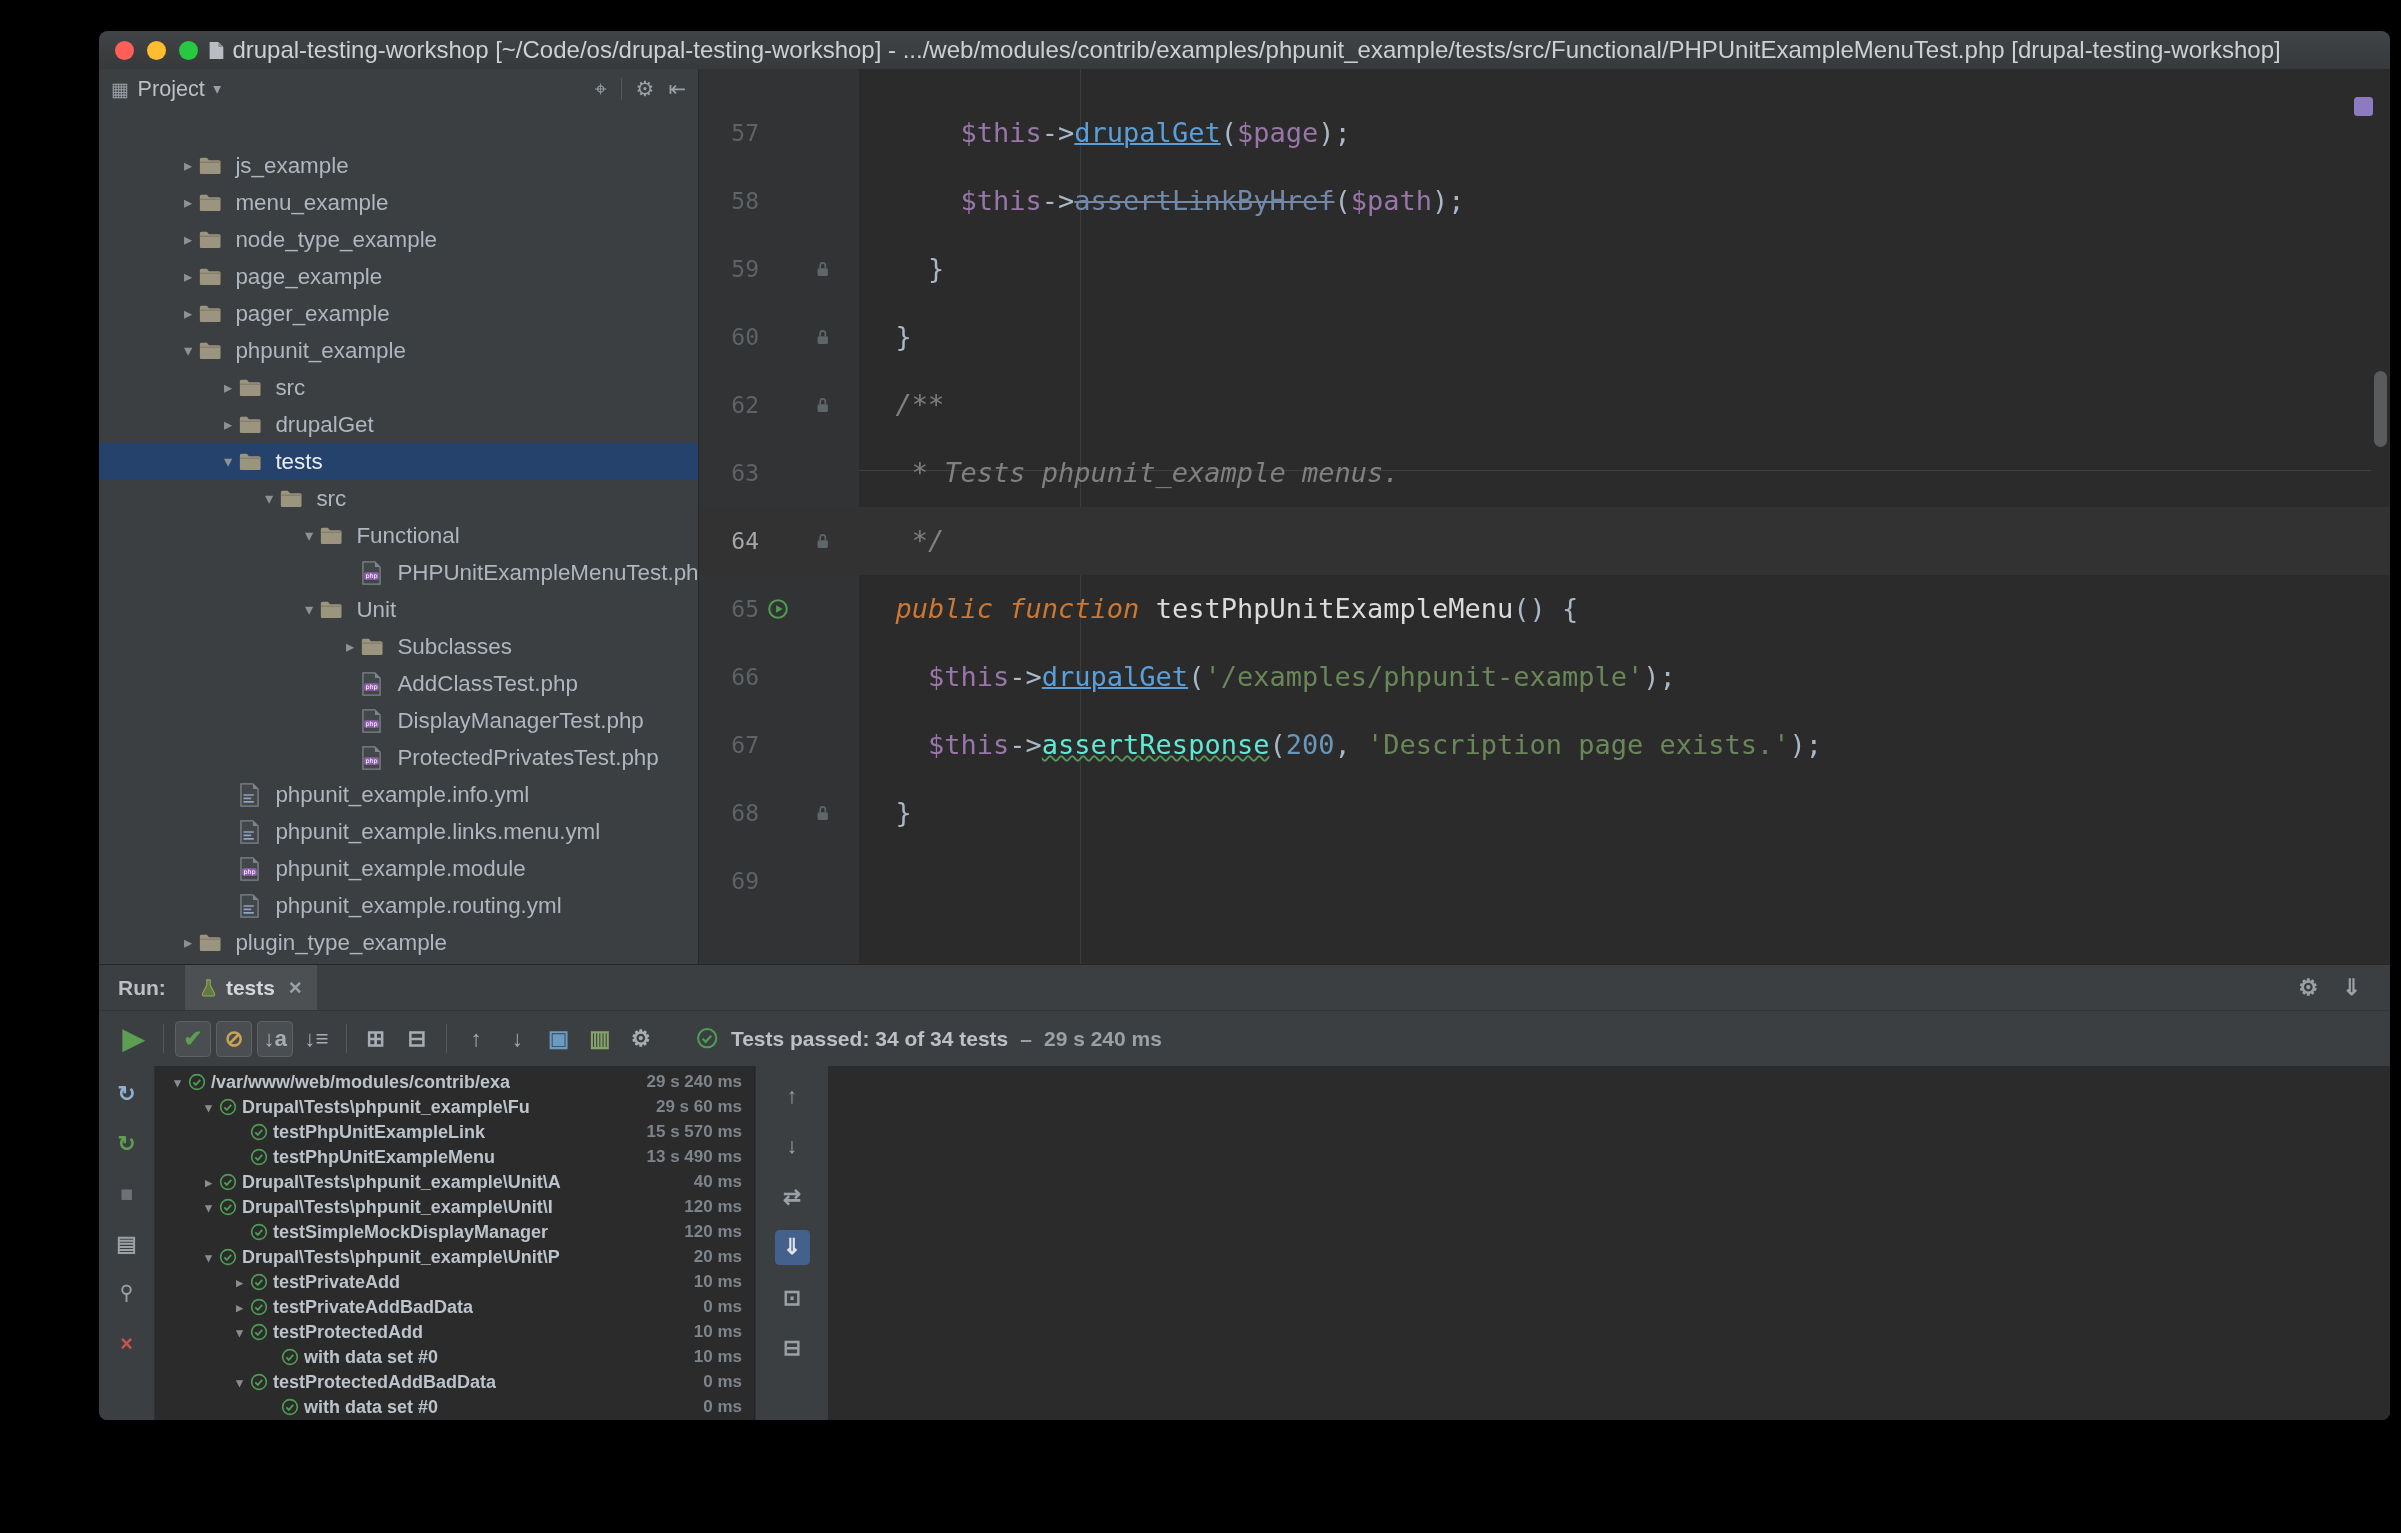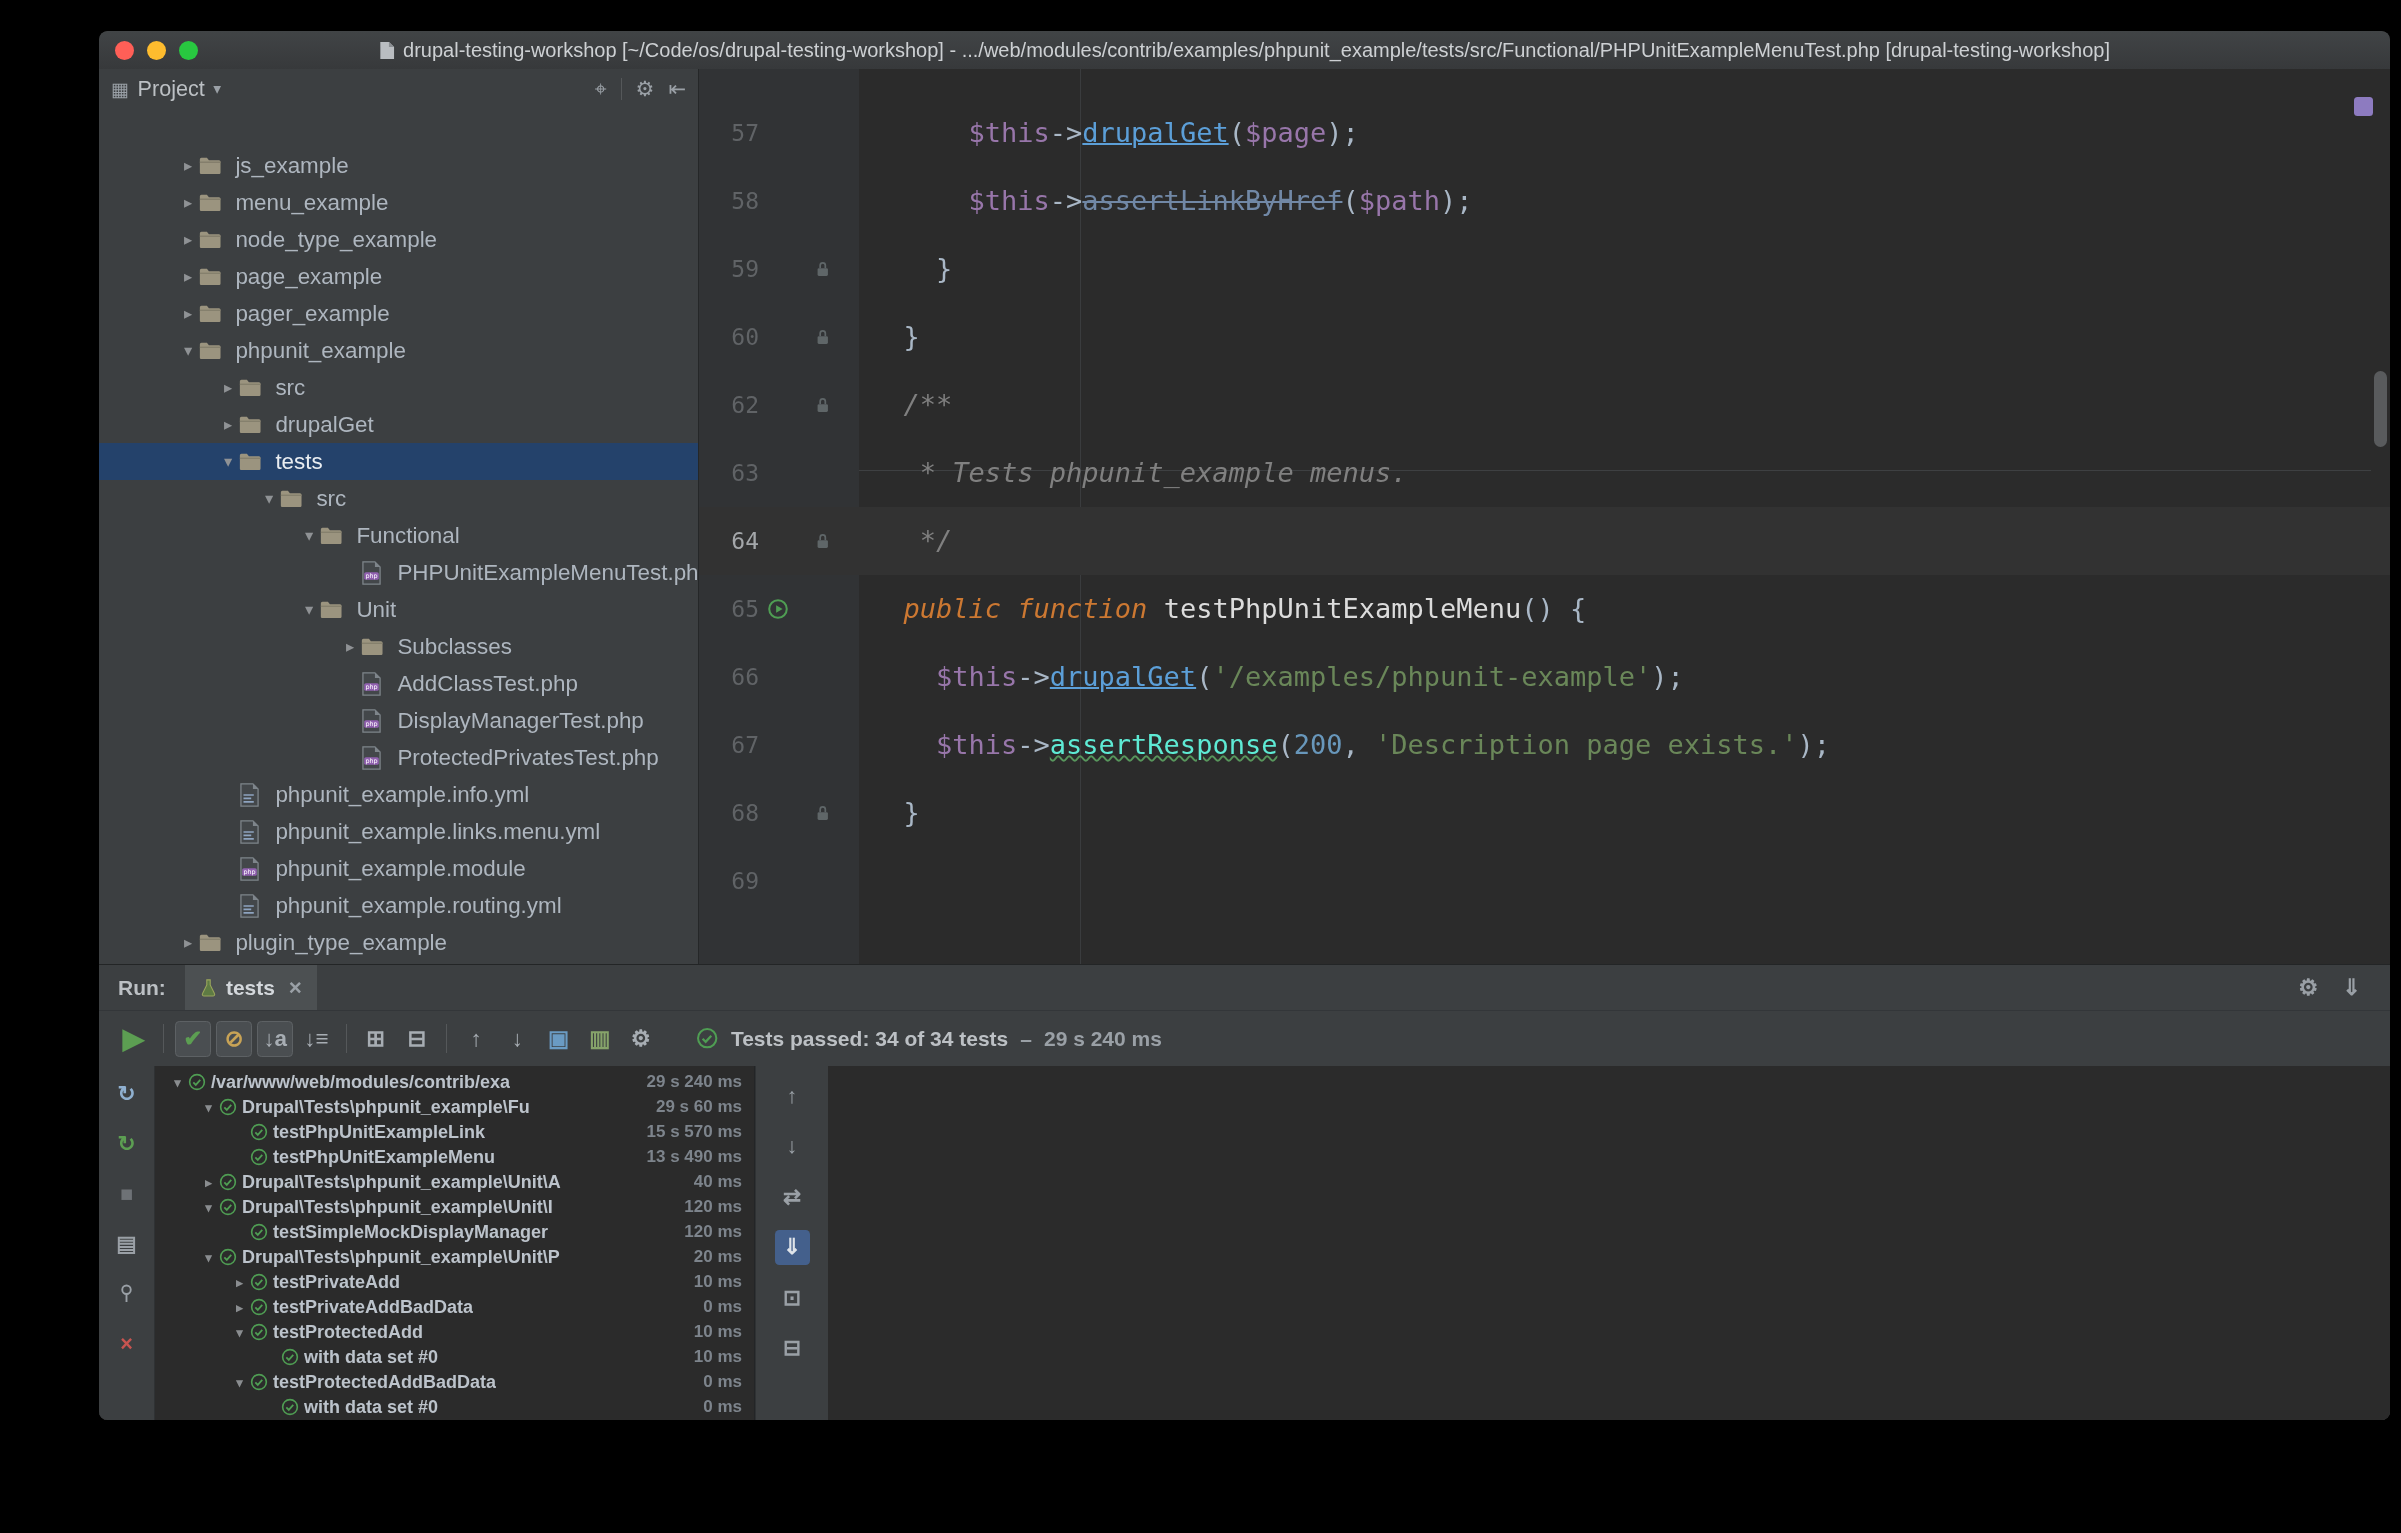--- a/index.html
+++ b/index.html
@@ -9,21 +9,21 @@
           border-radius:8.6px;overflow:hidden;box-shadow:0 26px 78px rgba(0,0,0,.7);}
 
   
   .titlebar{position:absolute;left:0;top:0;right:0;height:38px;
             background:linear-gradient(#414446,#37393b);border-bottom:0.9px solid #232526;}
   .traffic{position:absolute;left:15.5px;top:9.5px;display:flex;gap:13px;}
   .tl{width:19px;height:19px;border-radius:50%;}
   .tl.red{background:#ff5f57;}  .tl.yellow{background:#febc2e;}  .tl.green{background:#28c840;}
   .title-wrap{position:absolute;left:50%;top:0;height:38px;transform:translateX(-50%);
               display:flex;align-items:center;gap:8.6px;white-space:nowrap;}
-  .title-text{color:#cdd0d3;font-size:20px;}
+  .title-text{color:#cdd0d3;font-size:24px;}
 
   
   .main{position:absolute;top:38px;left:0;right:0;height:895px;display:flex;}
 
   
   .project-panel{width:599px;min-width:599px;background:#3c3f41;border-right:0.9px solid #252728;
                  display:flex;flex-direction:column;overflow:hidden;}
   .panel-header{height:40px;display:flex;align-items:center;padding:0 12px;color:#bcc0c4;font-size:21.6px;gap:8.6px;}
   .ph-icons{margin-left:auto;display:flex;align-items:center;gap:14px;color:#9aa0a6;font-size:21px;}
   .ph-sep{width:0.9px;height:22.4px;background:#55585a;}
@@ -39,21 +39,21 @@
   .gutter-bg{position:absolute;left:0;top:0;bottom:0;width:160px;background:#313335;}
   .margin-guide{position:absolute;left:381px;top:0;bottom:0;width:0.9px;background:#3a3c3e;}
   .method-sep{position:absolute;left:160px;right:19px;top:401px;height:0.9px;background:#3e4042;}
   #editor-lines{position:absolute;left:0;top:0;right:0;padding-top:30px;}
   .eline{height:68px;position:relative;font-family:"DejaVu Sans Mono",monospace;font-size:27px;line-height:68px;white-space:pre;}
   .eline .hl{position:absolute;left:0;right:0;top:0;bottom:0;background:#323232;}
   .gnum{position:absolute;left:0;width:60px;text-align:right;color:#606366;font-size:23px;}
   .eline.current .gnum{color:#a4a7aa;}
   .gicon{position:absolute;left:116px;top:50%;transform:translateY(-50%);line-height:0;}
   .gicon.run{left:67px;}
-  .codeln{position:absolute;left:172px;top:0;}
+  .codeln{position:absolute;left:164px;top:0;}
   .tok-pln{color:#a9b7c6;}
   .tok-var{color:#9876aa;}
   .tok-lnk{color:#5c9fd8;text-decoration:underline;text-decoration-thickness:1.7px;}
   .tok-dep{color:#7188a6;text-decoration:line-through;text-decoration-thickness:1.7px;}
   .tok-wav{color:#5eead4;text-decoration:underline wavy #57965c;text-decoration-thickness:1.7px;}
   .tok-kw{color:#cc7832;font-style:italic;}
   .tok-dcl{color:#dcdcdc;}
   .tok-str{color:#6a8759;margin-top:23px;}
   .tok-num{color:#6897bb;}
   .tok-cmt{color:#808080;font-style:italic;}

